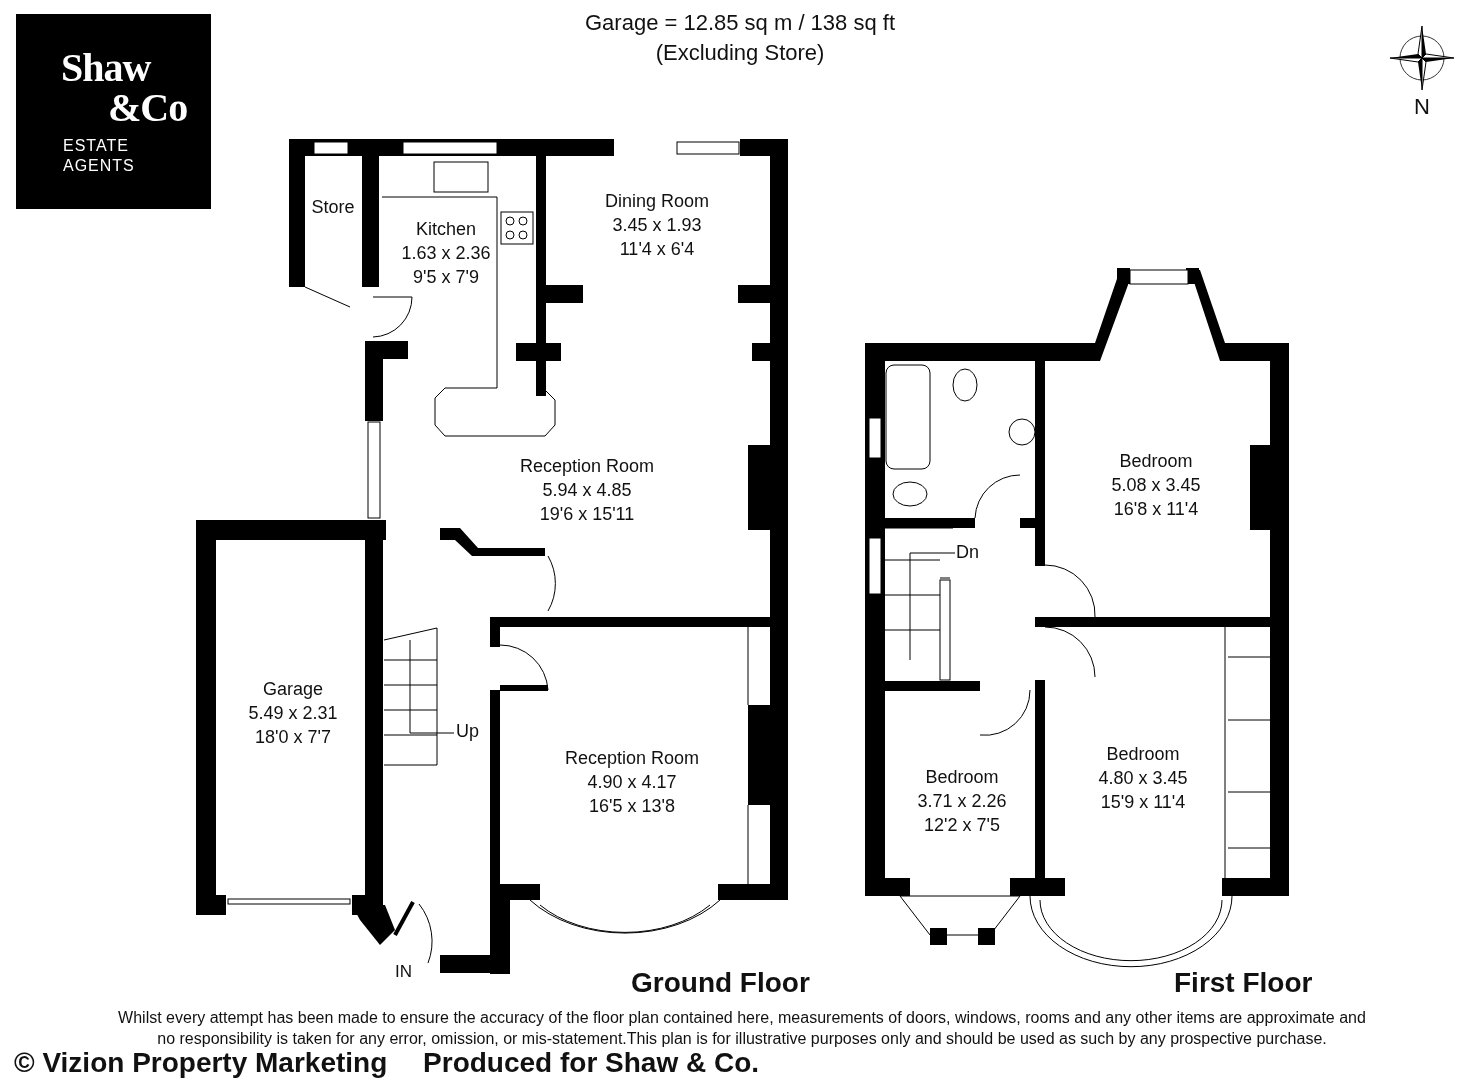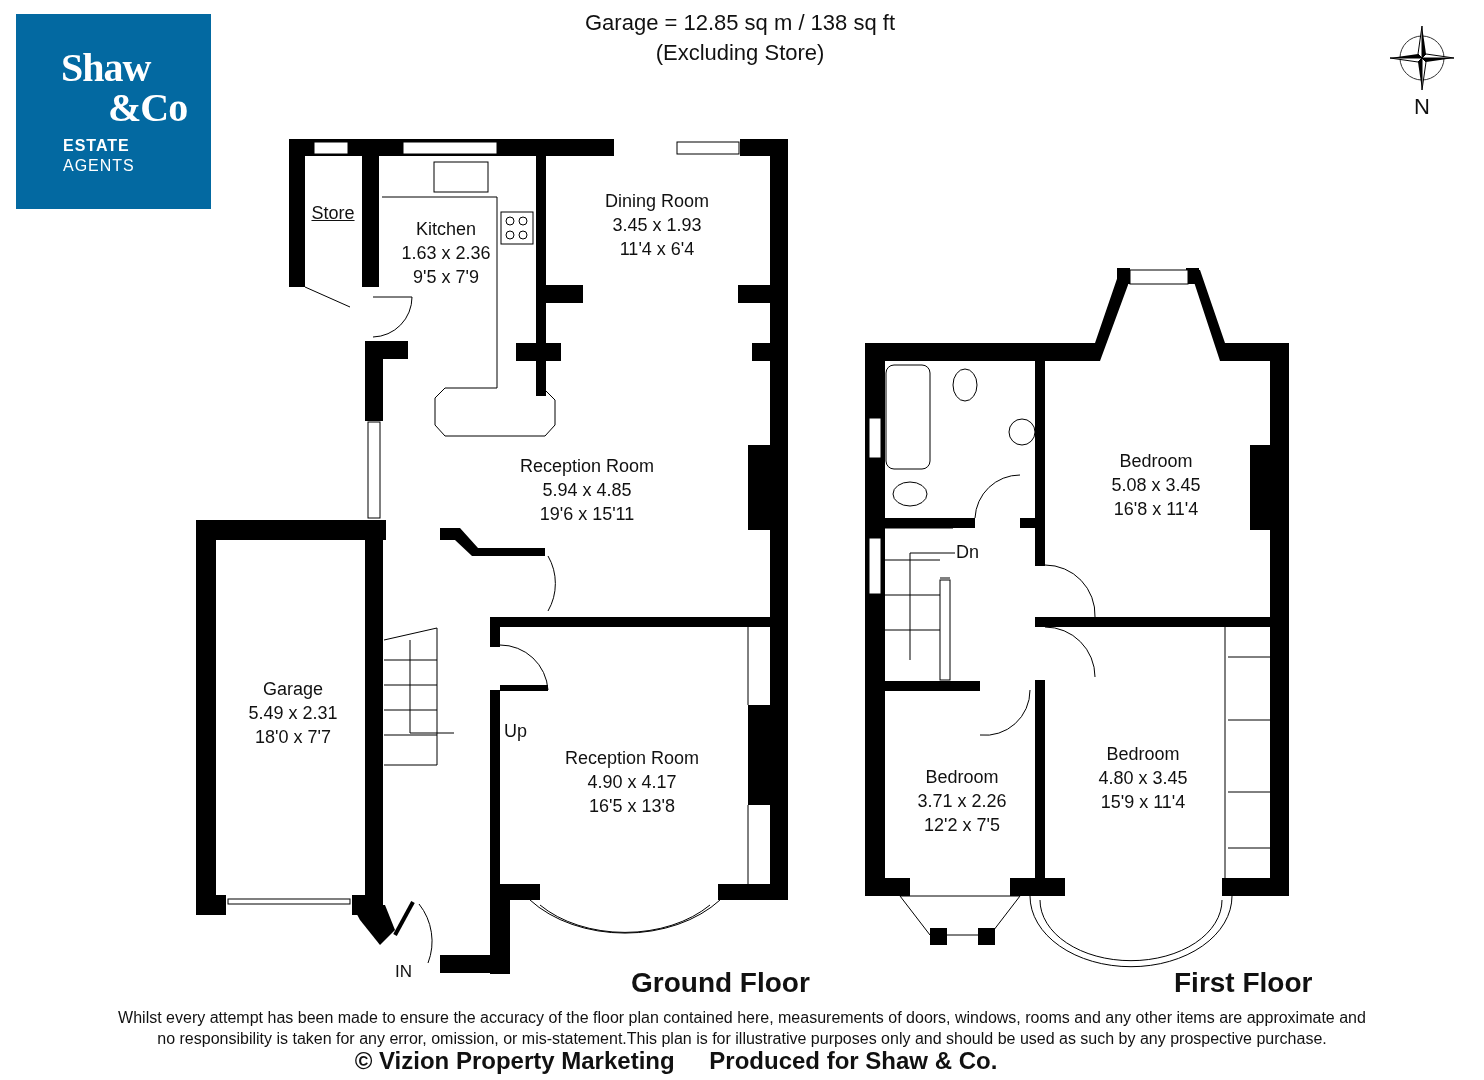--- a/index.html
+++ b/index.html
@@ -1,31 +1,31 @@
 <!DOCTYPE html>
 <html><head>
 <meta charset="utf-8">
 <style>
   html, body { margin: 0; padding: 0; background: #ffffff; }
   body { width: 1484px; height: 1080px; position: relative; overflow: hidden; font-family: "Liberation Sans", sans-serif; color: #111; }
-  .logo { position: absolute; left: 16px; top: 14px; width: 195px; height: 195px; background: #0369a1; color: #fff; }
+  .logo { position: absolute; left: 16px; top: 14px; width: 195px; height: 195px; background: #000000; color: #fff; }
   .logo .brand1 { position: absolute; left: 45px; top: 34px; font-family: "Liberation Serif", serif; font-size: 40px; font-weight: bold; letter-spacing: -1px; line-height: 40px; }
   .logo .brand2 { position: absolute; left: 45px; top: 74px; font-family: "Liberation Serif", serif; font-size: 40px; font-weight: bold; letter-spacing: -1px; line-height: 40px; margin-left: 47px; }
-  .logo .sub1 { position: absolute; left: 47px; top: 123px; font-size: 16px; letter-spacing: 1px; font-weight: bold; }
+  .logo .sub1 { position: absolute; left: 47px; top: 123px; font-size: 16px; letter-spacing: 1px; }
   .logo .sub2 { position: absolute; left: 47px; top: 143px; font-size: 16px; letter-spacing: 1px; }
   .areas { position: absolute; left: 340px; top: 8px; width: 800px; text-align: center; font-size: 22px; line-height: 30px; }
   .areas div { white-space: nowrap; }
   .compass { position: absolute; left: 1386px; top: 22px; width: 72px; height: 100px; }
   .compass .n { position: absolute; left: 0; width: 72px; top: 72px; text-align: center; font-size: 22px; }
   svg.plan { position: absolute; left: 0; top: 0; }
   .lbl { position: absolute; text-align: center; font-size: 18px; line-height: 24px; white-space: nowrap; transform: translateX(-50%); }
   .floor-title { position: absolute; font-size: 28px; font-weight: bold; white-space: nowrap; margin-left: 28px; }
   .small { position: absolute; font-size: 18px; white-space: nowrap; }
   .disclaimer { position: absolute; left: 40px; width: 1404px; top: 1007px; text-align: center; font-size: 16px; line-height: 21px; }
-  .credits { position: absolute; left: 0; width: 1352px; top: 1047px; text-align: center; font-size: 24px; font-weight: bold; }
+  .credits { position: absolute; left: 0; width: 1352px; top: 1047px; text-align: left; font-size: 28px; font-weight: bold; }
   .credits span { margin: 0 14px; }
 </style>
 </head>
 <body>
 
 <div class="logo">
   <div class="brand1">Shaw</div>
   <div class="brand2">&amp;Co</div>
   <div class="sub1">ESTATE</div>
   <div class="sub2">AGENTS</div>
@@ -181,21 +181,21 @@
     <line x1="1228" y1="848" x2="1270" y2="848"></line>
     <line x1="1225" y1="627" x2="1225" y2="878"></line>
 
     <path d="M1030,896 A100,70 0 0,0 1232,896"></path>
     <path d="M1040,900 A90,60 0 0,0 1222,900"></path>
     <polygon points="900,896 930,935 990,935 1020,896" fill="none"></polygon>
     <rect x="1130" y="270" width="58" height="14" fill="#fff"></rect>
   </g>
 </svg>
 
-<div class="lbl" style="left:333px;top:201px;text-decoration:underline;">
+<div class="lbl" style="left:333px;top:195px;">
   <div>Store</div>
 </div>
 <div class="lbl" style="left:446px;top:217px;">
   <div>Kitchen</div>
   <div>1.63 x 2.36</div>
   <div>9'5 x 7'9</div>
 </div>
 <div class="lbl" style="left:657px;top:189px;">
   <div>Dining Room</div>
   <div>3.45 x 1.93</div>
@@ -209,21 +209,21 @@
 <div class="lbl" style="left:293px;top:677px;">
   <div>Garage</div>
   <div>5.49 x 2.31</div>
   <div>18'0 x 7'7</div>
 </div>
 <div class="lbl" style="left:632px;top:746px;">
   <div>Reception Room</div>
   <div>4.90 x 4.17</div>
   <div>16'5 x 13'8</div>
 </div>
-<div class="small" style="left:456px;top:721px;margin-left:48px;">Up</div>
+<div class="small" style="left:456px;top:721px;">Up</div>
 <div class="small" style="left:395px;top:962px;font-size:17px;">IN</div>
 <div class="floor-title" style="left:603px;top:967px;">Ground Floor</div>
 
 <div class="lbl" style="left:1156px;top:449px;">
   <div>Bedroom</div>
   <div>5.08 x 3.45</div>
   <div>16'8 x 11'4</div>
 </div>
 <div class="lbl" style="left:962px;top:765px;">
   <div>Bedroom</div>

